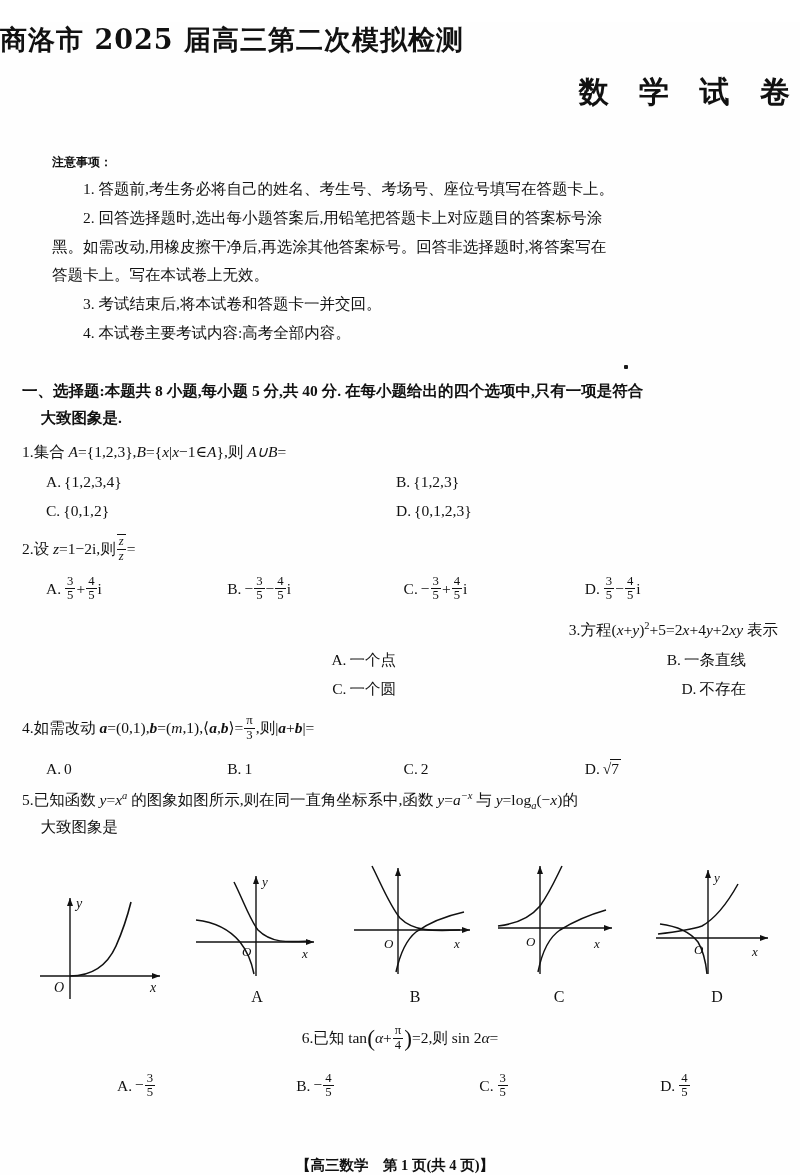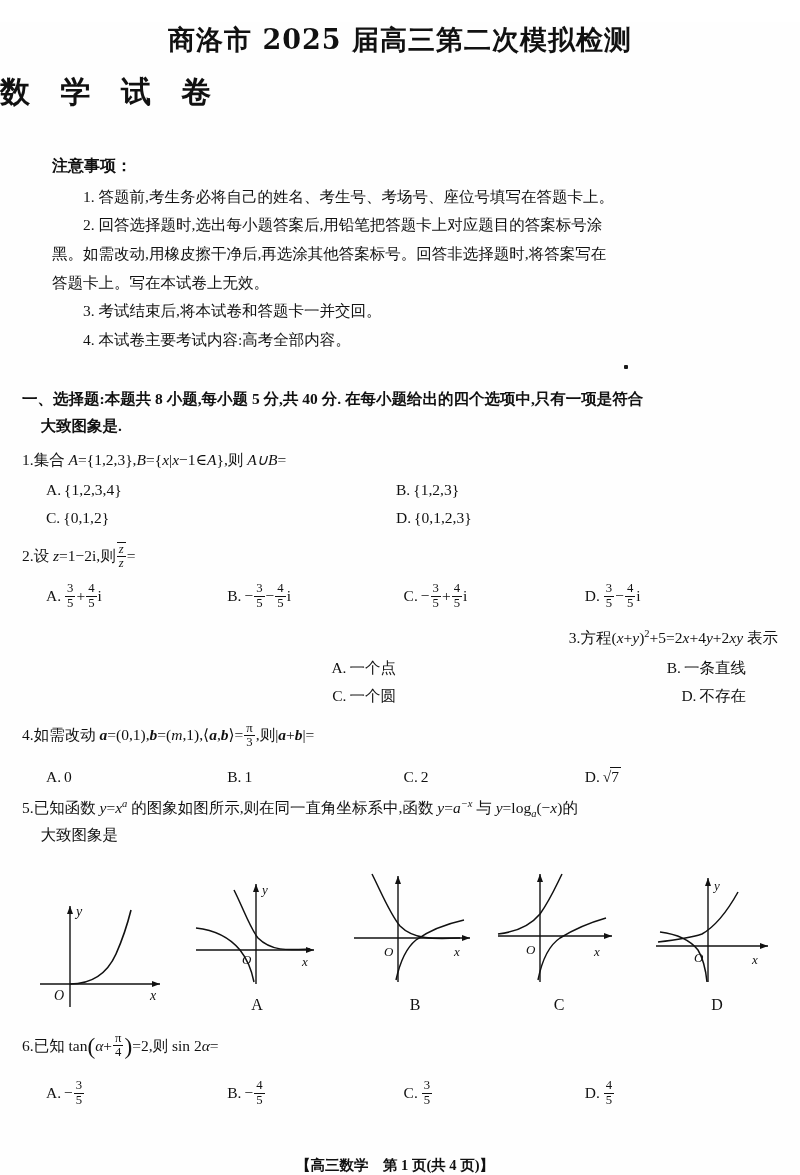--- a/index.html
+++ b/index.html
@@ -17,45 +17,45 @@
   }
   .page {
     position: relative;
     width: 800px;
     height: 1175px;
     background: #fefefe;
   }
 
   
   .title-main {
-    text-align: center;
     font-size: 27px;
     font-weight: bold;
     letter-spacing: 1px;
     margin: 22px 0 0 0;
     font-family: "DejaVu Serif", "Liberation Serif", serif;
   }
   .title-sub {
-    text-align: left;
+    text-align: right;
     font-size: 30px;
     font-weight: bold;
     letter-spacing: 10px;
     margin: 14px 0 0 0;
     font-family: "DejaVu Serif", "Liberation Serif", serif;
+    padding-left: 25px;
   }
 
   
   .notes {
     margin: 38px 52px 0 52px;
     font-size: 15.5px;
     line-height: 1.85;
   }
   .notes-head {
     font-weight: bold;
-    font-size: 16px;
+    font-size: 12px;
     margin-bottom: 2px;
   }
   .note-line {
     text-indent: 2em;
   }
   .note-line.cont { text-indent: 0; }
   .artifact-dot {
     position: absolute;
     left: 624px;
     top: 343px;
@@ -341,21 +341,21 @@
           <text x="62" y="16" font-size="13" font-style="italic" font-family="Liberation Serif, serif" fill="#111">y</text>
           <text x="100" y="90" font-size="13" font-style="italic" font-family="Liberation Serif, serif" fill="#111">x</text>
           <text x="42" y="88" font-size="13" font-style="italic" font-family="Liberation Serif, serif" fill="#111">O</text>
         </svg>
         <div class="fig-label">D</div>
       </div>
 
     </div>
   </div>
 
-  <div class="q" style="margin-top:4px;">
+  <div class="q" style="margin-top:4px;text-align:center;">
     <div class="q-stem"><span>6.</span><span>已知 tan</span><span style="font-size:1.5em; vertical-align:-0.12em;">(</span><span class="ital">α</span><span>+</span><span class="frac">
           <span class="num">π</span>
           <span class="den">4</span>
         </span><span style="font-size:1.5em; vertical-align:-0.12em;">)</span><span>=2,则 sin 2</span><span class="ital">α</span><span>=</span></div>
     <div class="opts-4col" style="margin-top:16px;">
       <div class="cell"><span class="lbl">A.</span><span>−</span><span class="frac">
             <span class="num">3</span>
             <span class="den">5</span>
           </span></div>
       <div class="cell"><span class="lbl">B.</span><span>−</span><span class="frac">

